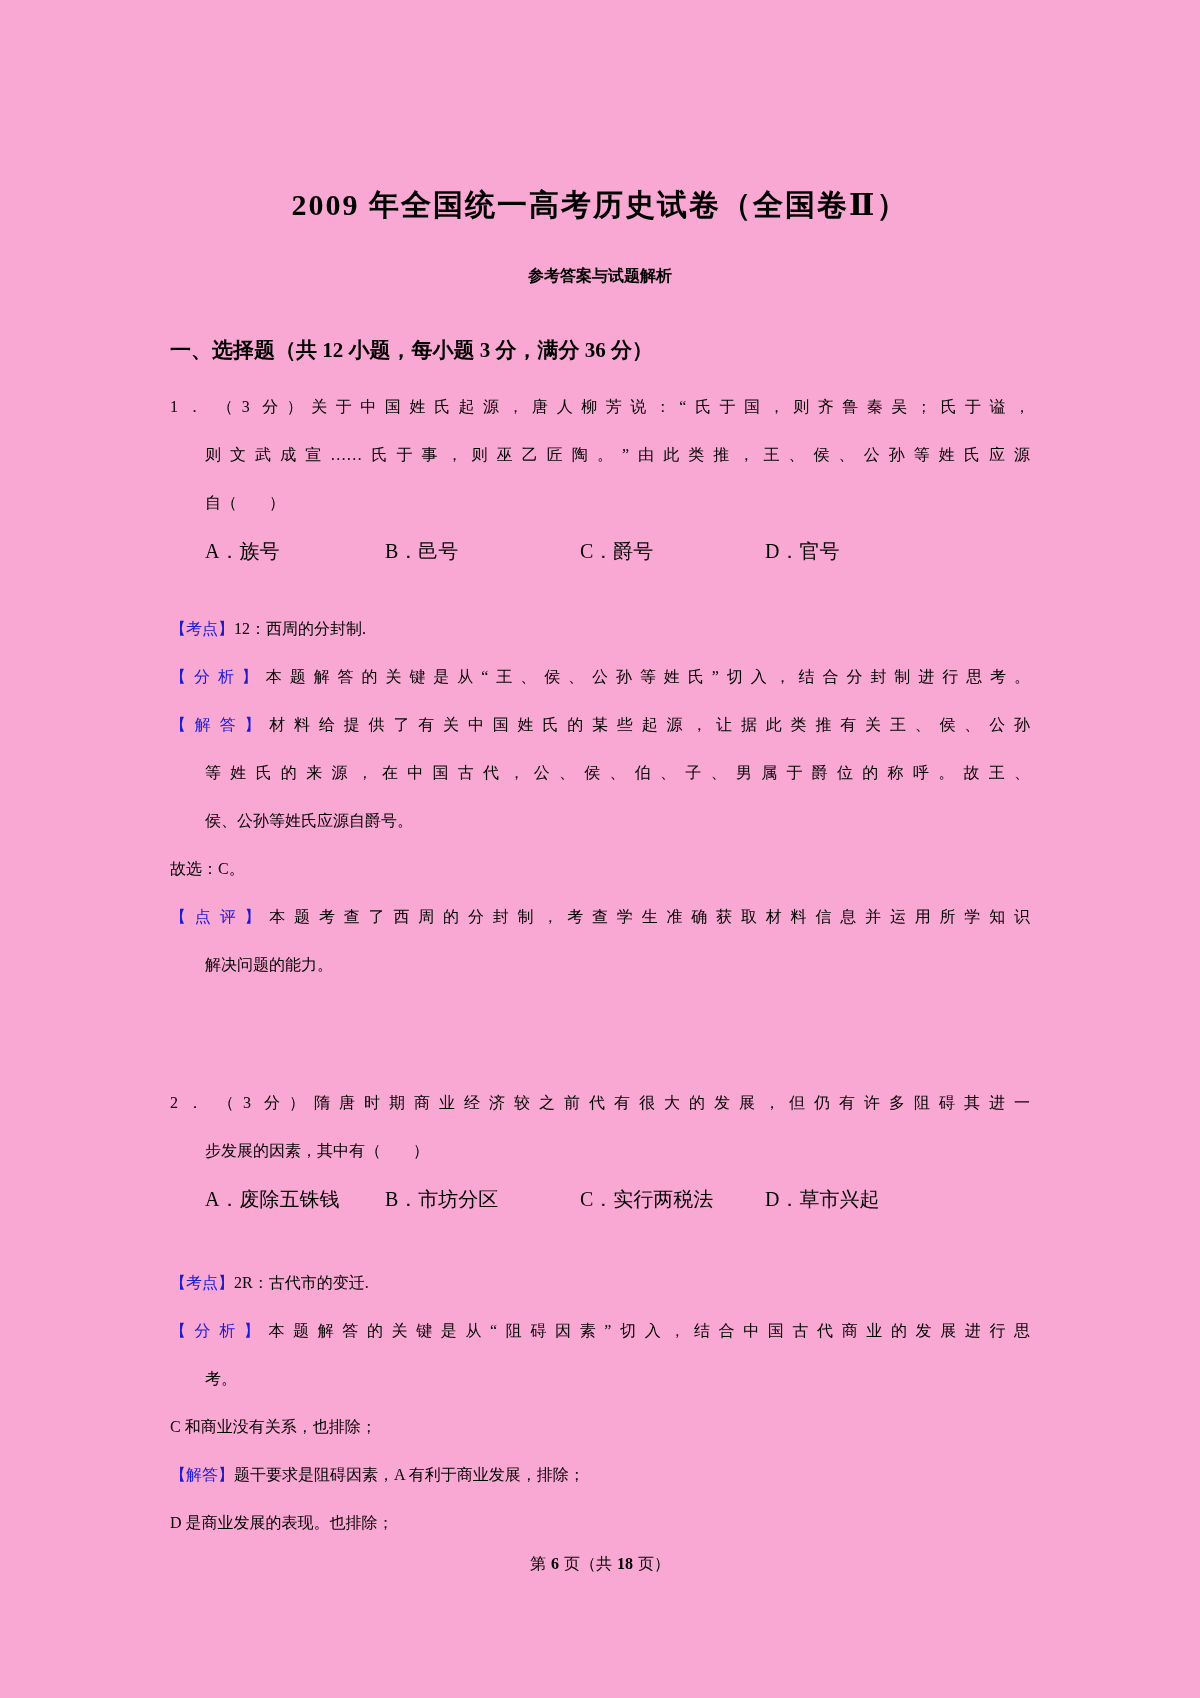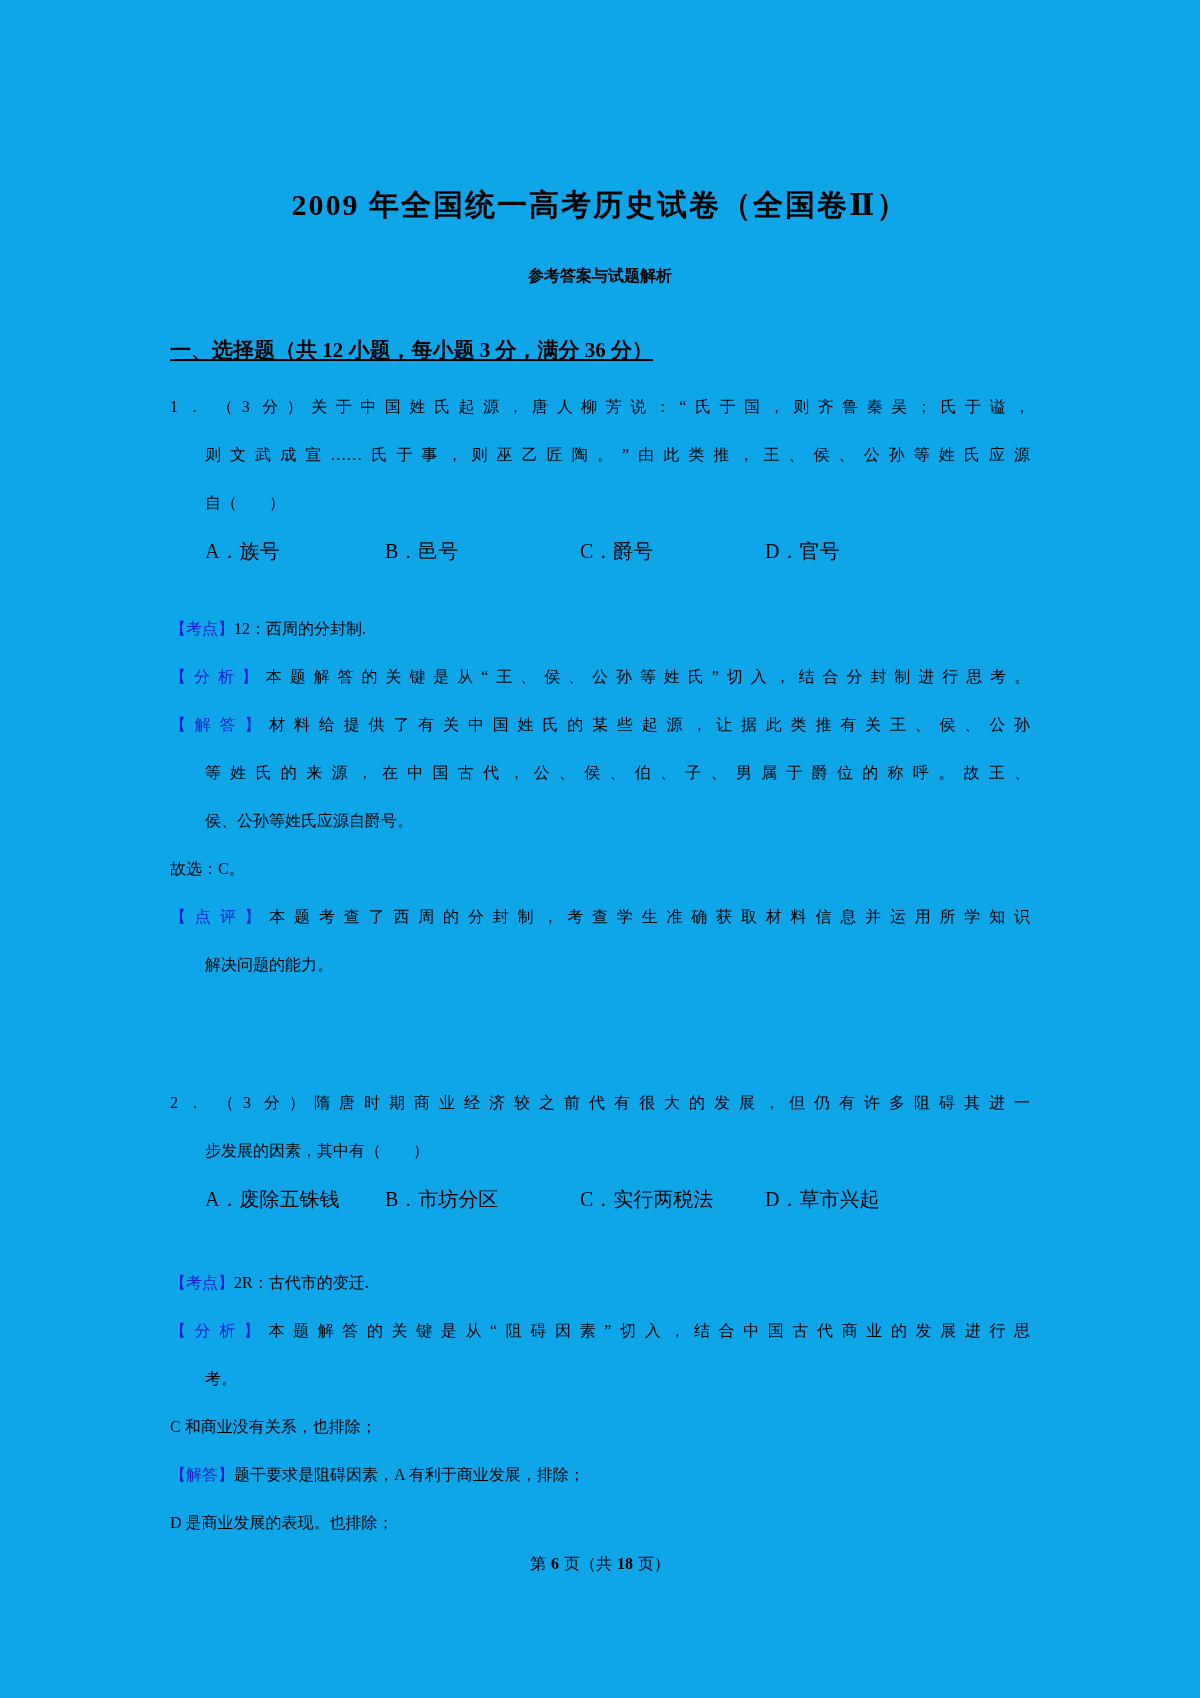--- a/index.html
+++ b/index.html
@@ -1,21 +1,21 @@
 <!DOCTYPE html>
 <html><head>
 <meta charset="utf-8">
 <style>
   html, body { margin: 0; padding: 0; background: #ffffff; }
   .page {
     position: relative;
     width: 1200px;
     height: 1698px;
     margin: 0 auto;
-    background: #0ea5e9;
+    background: #f9a8d4;
     color: #000000;
     font-family: "Liberation Serif", "DejaVu Serif", serif;
     box-sizing: border-box;
     padding: 185px 170px 0 170px;
     overflow: hidden;
   }
   .doc-title {
     margin: 0;
     font-size: 30px;
     font-weight: bold;
@@ -28,21 +28,20 @@
     font-size: 16px;
     font-weight: bold;
     line-height: 22px;
     text-align: center;
   }
   .section-heading {
     margin-top: 48px;
     font-size: 21px;
     font-weight: bold;
     line-height: 30px;
-    text-decoration: underline;
   }
   .q-block { margin-top: 18px; }
   .line {
     font-size: 16px;
     line-height: 48px;
     height: 48px;
     white-space: normal;
   }
   .jfull {                 
     text-align: justify;

